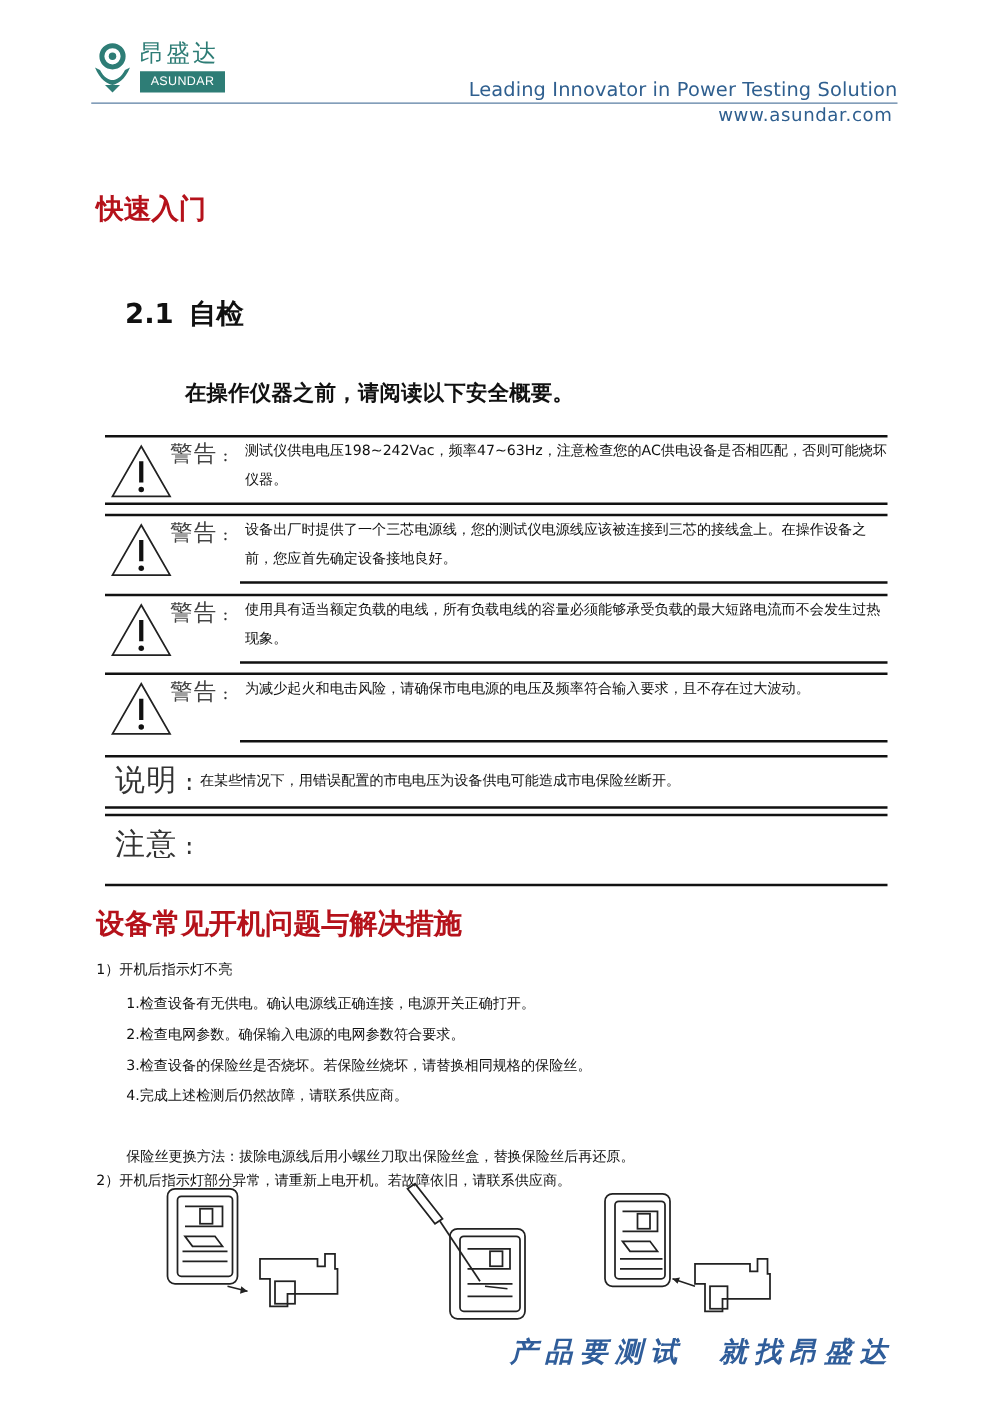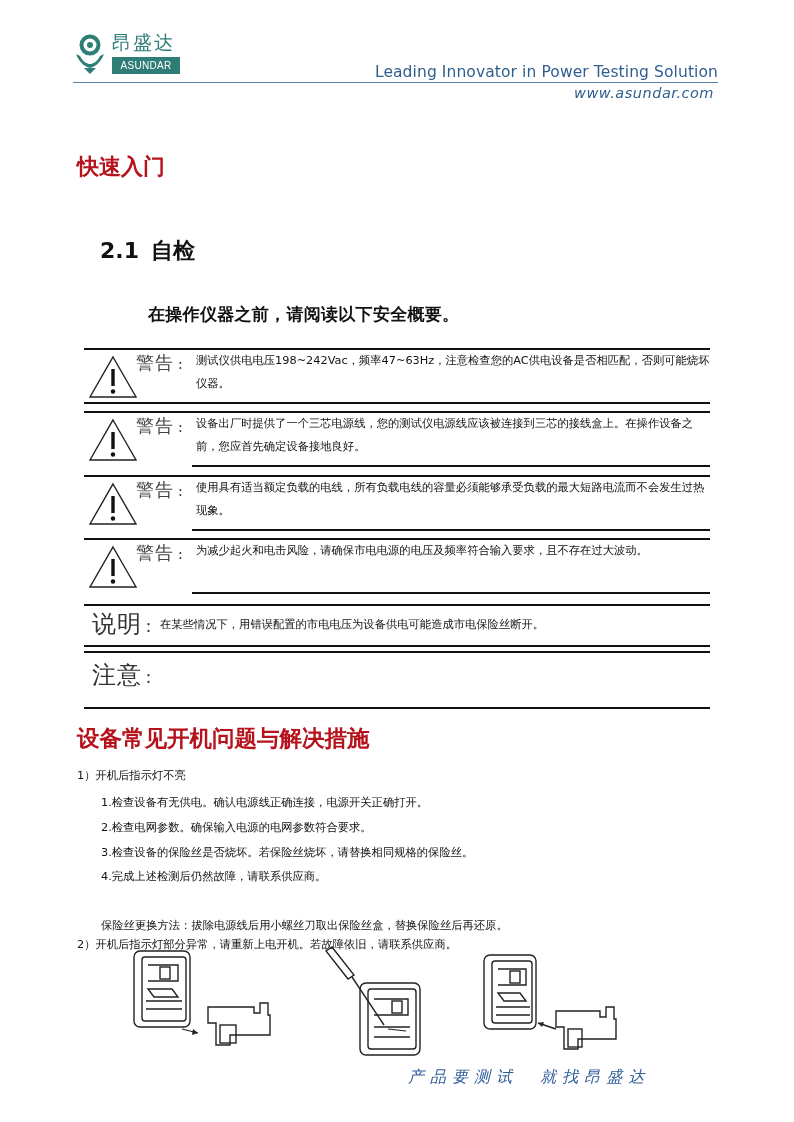--- a/index.html
+++ b/index.html
@@ -7,46 +7,46 @@
          font-family: "DejaVu Sans", "Liberation Sans", sans-serif; color: #111; }
 
   
   .logo { position: absolute; left: 74px; top: 30px; width: 110px; height: 48px; }
   .logo-mark { position: absolute; left: 0; top: 4px; width: 32px; height: 42px; }
   .logo-cn { position: absolute; left: 38px; top: 0px; font-size: 19px; color: #2e7d76; letter-spacing: 2px; font-family: "DejaVu Sans", sans-serif; }
   .logo-en { position: absolute; left: 38px; top: 27px; width: 68px; height: 17px; background: #2e7d76; color: #fff;
              font-size: 10px; line-height: 17px; text-align: center; font-family: "Liberation Sans", sans-serif; letter-spacing: 0.3px; }
   .header-rule { position: absolute; left: 73px; top: 82px; width: 645px; height: 1px; background: #5b7fa3; }
   .tagline { position: absolute; right: 76px; top: 63px; font-size: 15.5px; color: #2f5f8f; font-family: "DejaVu Sans", sans-serif; letter-spacing: 0.1px; }
-  .website { position: absolute; right: 80px; top: 85px; font-size: 14.5px; color: #2f5f8f; font-style: italic; font-family: "DejaVu Sans", sans-serif; letter-spacing: 0.5px; }
+  .website { position: absolute; right: 80px; top: 85px; font-size: 14.5px; color: #2f5f8f; font-family: "DejaVu Sans", sans-serif; letter-spacing: 0.5px; }
 
   
   .h-red { position: absolute; color: #b5121b; font-weight: bold; font-family: "DejaVu Sans", sans-serif; }
   .h1a { left: 77px; top: 152px; font-size: 22px; }
   .h2 { position: absolute; left: 100px; top: 220px; font-size: 22px; font-weight: bold; margin-top: 16px; }
   .h2 .num { margin-right: 12px; }
   .safety-title { position: absolute; left: 148px; top: 303px; font-size: 17px; font-weight: bold; letter-spacing: 0.3px; }
 
   
   .box { position: absolute; left: 84px; width: 626px; }
   .rule { position: absolute; height: 2px; background: #111; }
   .tri { position: absolute; left: 4px; width: 50px; height: 44px; }
   .tag { position: absolute; font-size: 18px; color: #444; font-family: "DejaVu Serif", serif; letter-spacing: 1px; }
   .tag .colon { font-size: 14px; color: #333; margin-left: 4px; }
   .btext { position: absolute; left: 112px; right: 0; font-size: 11.3px; line-height: 23px; color: #111; }
-  .tag-big { font-size: 24px; color: #333; font-family: Liberation Serif, serif; text-align: center; }
+  .tag-big { font-size: 24px; color: #333; font-family: Liberation Mono, monospace; text-align: center; }
 
   
   .h1b { left: 77px; top: 723px; font-size: 22.5px; }
   .line { position: absolute; font-size: 11.3px; color: #111; white-space: nowrap; }
 
   
   .illus { position: absolute; top: 945px; }
 
-  .footer-slogan { position: absolute; left: 408px; top: 1067px; font-size: 16px; font-weight: normal; font-style: italic;
+  .footer-slogan { position: absolute; left: 408px; top: 1067px; font-size: 22px; font-weight: bold; font-style: italic;
                    color: #2f5d9a; letter-spacing: 6px; white-space: pre; }
 </style>
 </head>
 <body>
 
 <div class="logo">
   <svg class="logo-mark" viewBox="0 0 32 42">
     <circle cx="16" cy="11" r="8.5" fill="none" stroke="#2e7d76" stroke-width="4"></circle>
     <circle cx="16" cy="11" r="3" fill="#2e7d76"></circle>
     <path d="M2 20 C6 30, 12 33, 16 34 C20 33, 26 30, 30 20 L26 22 C23 28, 19 30, 16 30 C13 30, 9 28, 6 22 Z" fill="#2e7d76"></path>

